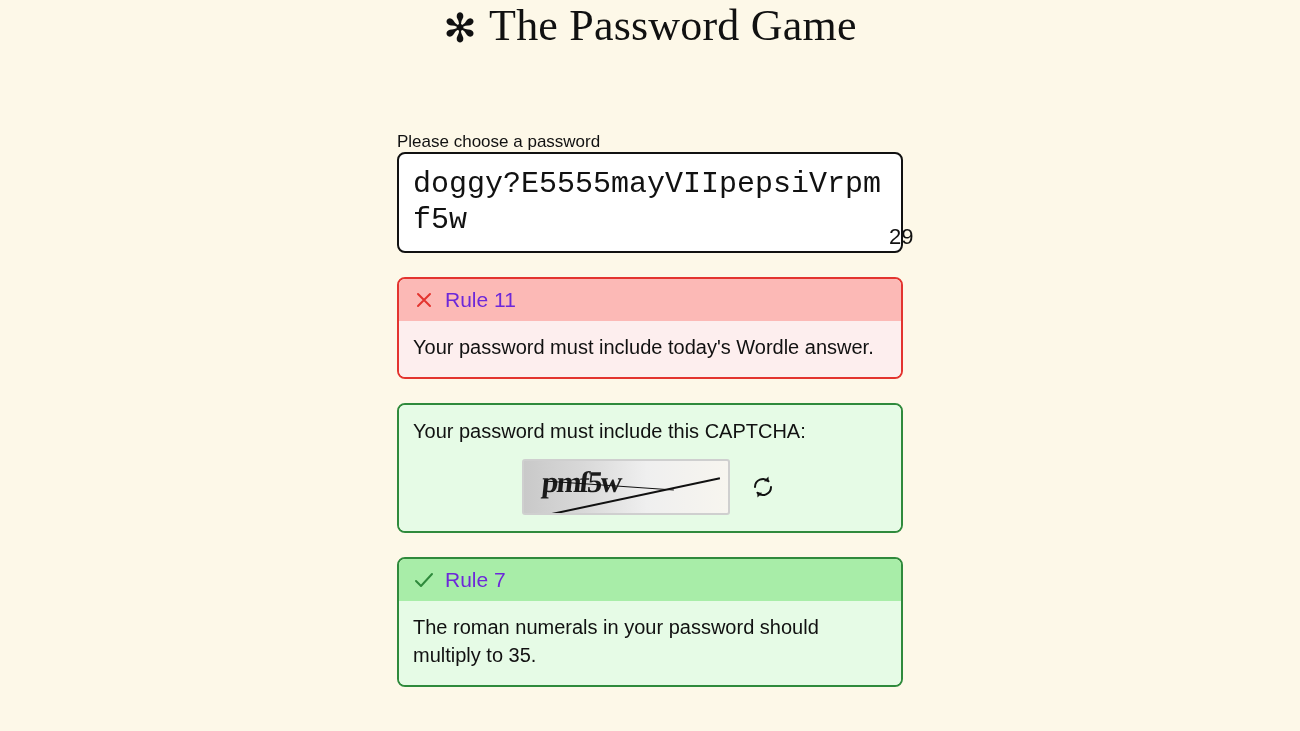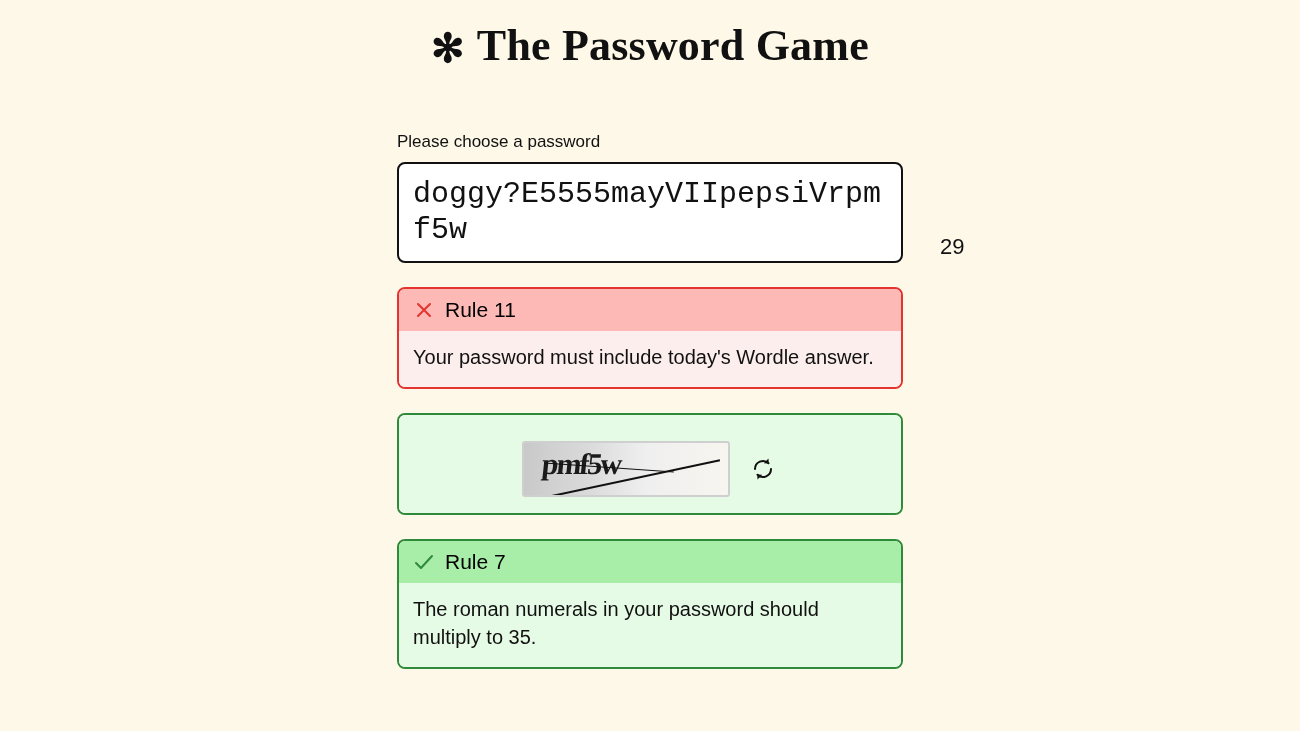--- a/index.html
+++ b/index.html
@@ -15,42 +15,40 @@
   .page {
     position: relative;
     width: 1300px;
     height: 731px;
     background: #fdf8e8;
   }
   .title {
     text-align: center;
     font-family: "Liberation Serif", serif;
     font-size: 44px;
-    font-weight: 700;
+    font-weight: 400;
     color: #111;
     margin: 0;
-    padding-top: 20px;
     letter-spacing: 0.2px;
   }
   .title .star {
     font-family: "Liberation Serif", serif;
     font-size: 40px;
     vertical-align: -2px;
     margin-right: 12px;
   }
   .content {
     position: absolute;
     left: 397px;
     top: 132px;
     width: 506px;
   }
   .prompt-label {
     font-size: 17px;
     color: #111;
-    margin-bottom: 10px;
   }
   .pw-row {
     position: relative;
     display: flex;
     align-items: flex-start;
   }
   .pw-box {
     width: 506px;
     min-height: 101px;
     border: 2px solid #111;
@@ -60,38 +58,38 @@
     font-family: "Liberation Mono", monospace;
     font-size: 30px;
     line-height: 36px;
     color: #111;
     word-break: break-all;
     overflow: hidden;
     outline: none;
   }
   .pw-count {
     position: absolute;
-    left: 543px;
+    left: 492px;
     top: 72px;
     font-size: 22px;
     color: #111;
   }
   .rule {
     margin-top: 24px;
     border: 2px solid;
     border-radius: 8px;
     overflow: hidden;
     width: 506px;
   }
   .rule-header {
     display: flex;
     align-items: center;
     padding: 9px 14px;
     font-size: 21px;
-    color: #000000;
+    color: #6d28d9;
   }
   .rule-body {
     padding: 12px 14px 16px 14px;
     font-size: 20px;
     line-height: 28px;
     color: #111;
   }
   .rule.fail { border-color: #e3342f; }
   .rule.fail .rule-header { background: #fcb9b6; }
   .rule.fail .rule-body { background: #fdeeee; }
@@ -180,20 +178,21 @@
             <path d="M4 4 L16 16 M16 4 L4 16" stroke="#e3342f" stroke-width="2" fill="none" stroke-linecap="round"></path>
           </svg>
         </span>
         <span>Rule 11</span>
       </div>
       <div class="rule-body">Your password must include today's Wordle answer.</div>
     </div>
 
     <div class="rule pass">
       <div class="rule-body">
+        <div>Your password must include this CAPTCHA:</div>
         <div class="captcha-row">
           <div class="captcha-img">
             <span class="captcha-text">pmf5w</span>
             <span class="captcha-line l1"></span>
             <span class="captcha-line l2"></span>
           </div>
           <span class="refresh-btn">
             <svg width="26" height="26" viewBox="0 0 26 26">
               <path d="M5 13 a8 8 0 0 1 13.5 -5.8" stroke="#111" stroke-width="2" fill="none" stroke-linecap="round"></path>
               <path d="M21 13 a8 8 0 0 1 -13.5 5.8" stroke="#111" stroke-width="2" fill="none" stroke-linecap="round"></path>

